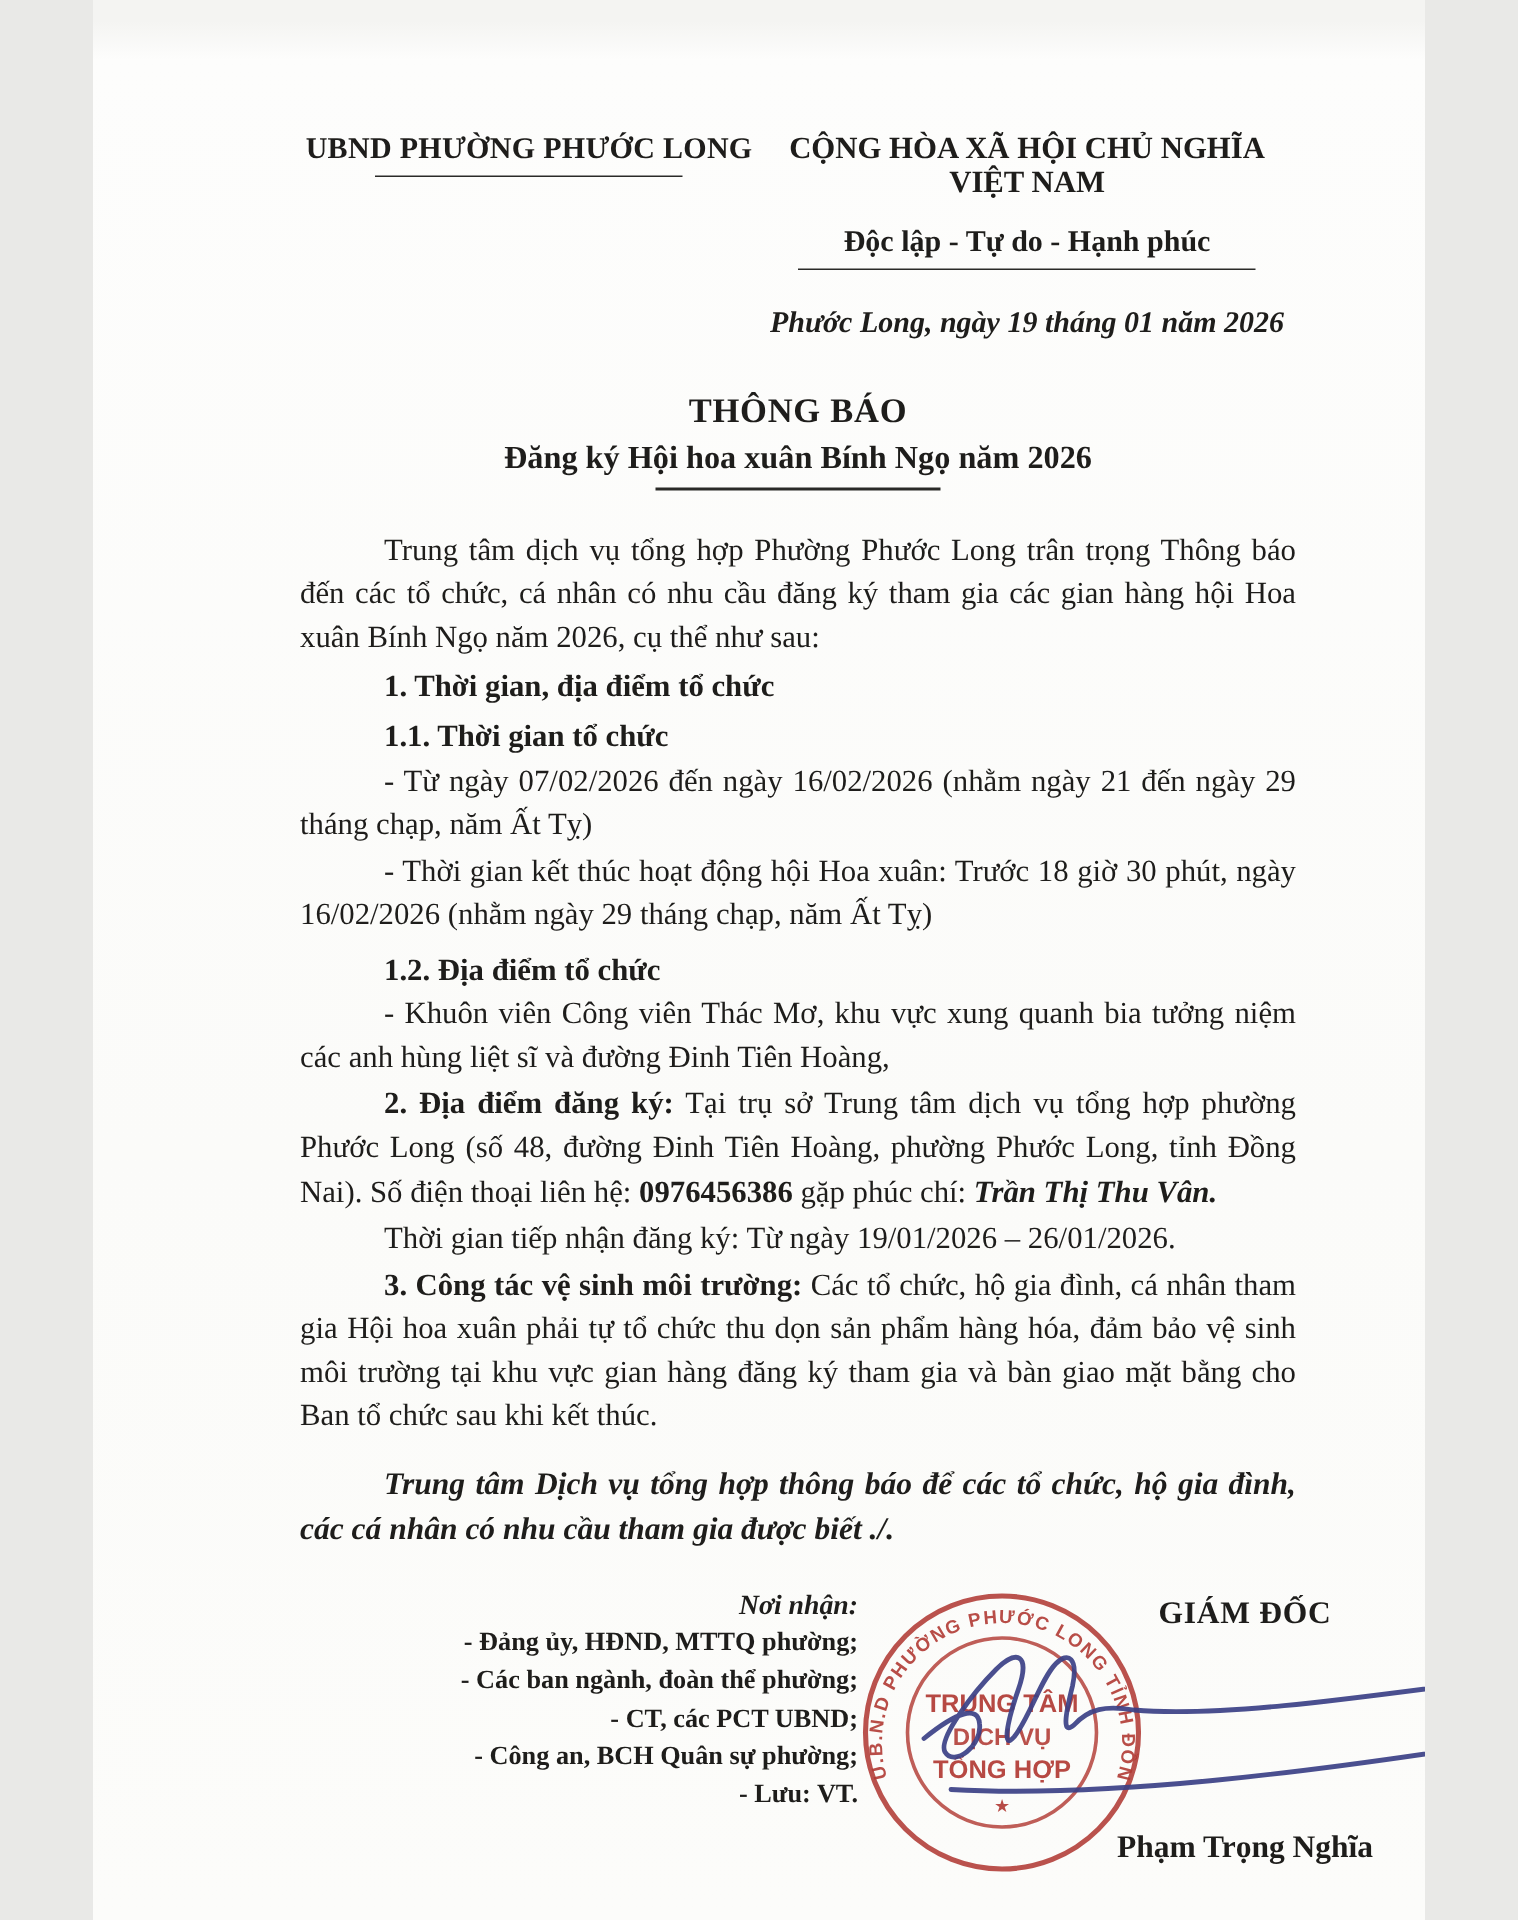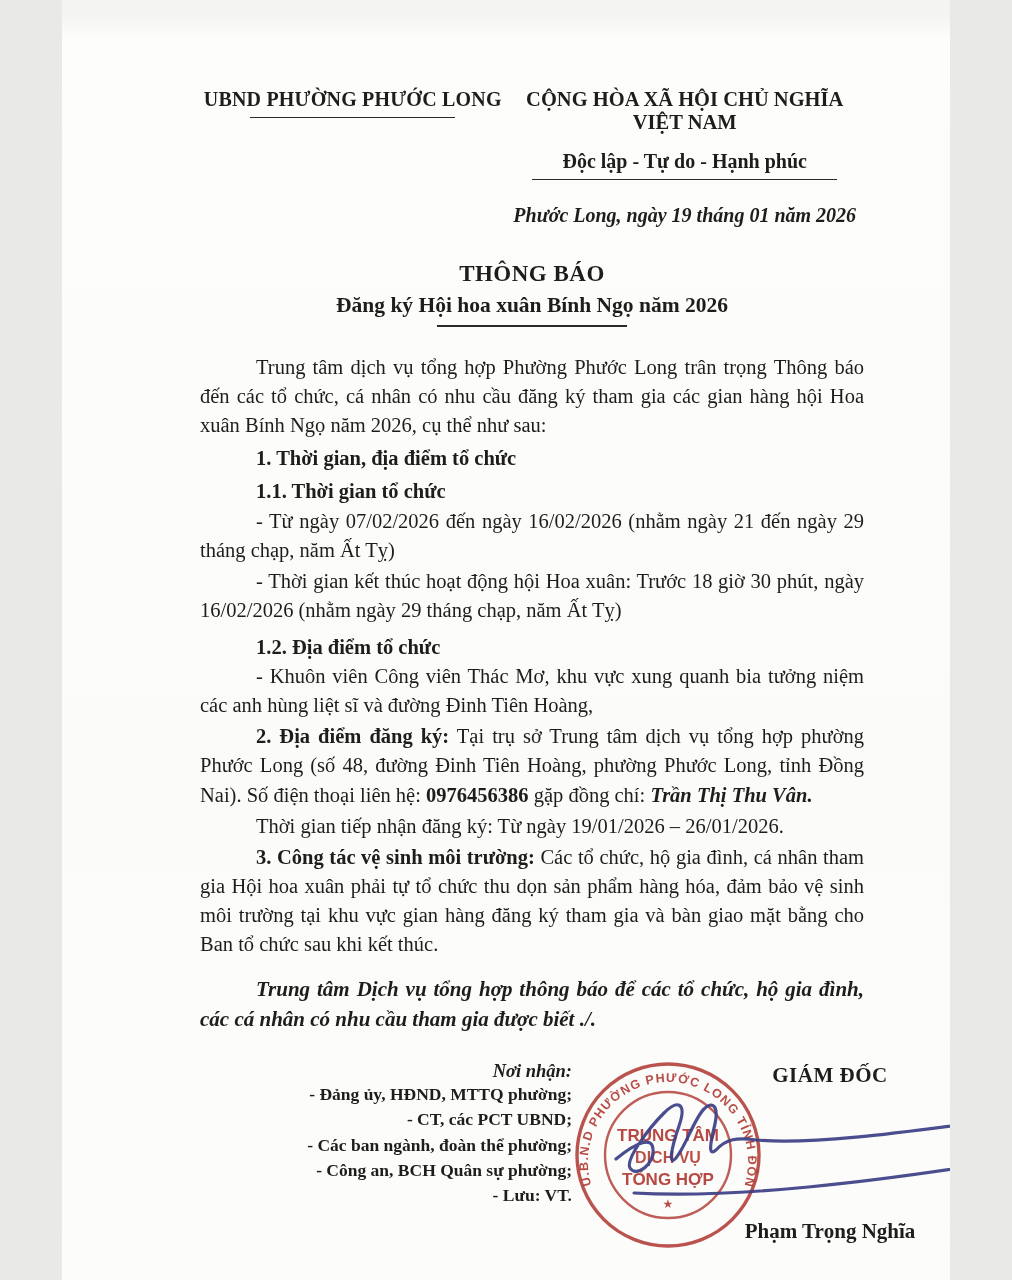--- a/index.html
+++ b/index.html
@@ -87,35 +87,35 @@
       <p class="para">Trung tâm dịch vụ tổng hợp Phường Phước Long trân trọng Thông báo đến các tổ chức, cá nhân có nhu cầu đăng ký tham gia các gian hàng hội Hoa xuân Bính Ngọ năm 2026, cụ thể như sau:</p>
 
       <p class="heading">1. Thời gian, địa điểm tổ chức</p>
       <p class="heading">1.1. Thời gian tổ chức</p>
       <p class="para">- Từ ngày 07/02/2026 đến ngày 16/02/2026 (nhằm ngày 21 đến ngày 29 tháng chạp, năm Ất Tỵ)</p>
       <p class="para mt">- Thời gian kết thúc hoạt động hội Hoa xuân: Trước 18 giờ 30 phút, ngày 16/02/2026 (nhằm ngày 29 tháng chạp, năm Ất Tỵ)</p>
 
       <p class="heading mt">1.2. Địa điểm tổ chức</p>
       <p class="para">- Khuôn viên Công viên Thác Mơ, khu vực xung quanh bia tưởng niệm các anh hùng liệt sĩ và đường Đinh Tiên Hoàng,</p>
 
-      <p class="para mt"><span class="bold">2. Địa điểm đăng ký:</span><span> Tại trụ sở Trung tâm dịch vụ tổng hợp phường Phước Long (số 48, đường Đinh Tiên Hoàng, phường Phước Long, tỉnh Đồng Nai). Số điện thoại liên hệ: </span><span class="bold">0976456386</span><span> gặp đồng chí: </span><span class="bolditalic">Trần Thị Thu Vân.</span></p>
+      <p class="para mt"><span class="bold">2. Địa điểm đăng ký:</span><span> Tại trụ sở Trung tâm dịch vụ tổng hợp phường Phước Long (số 48, đường Đinh Tiên Hoàng, phường Phước Long, tỉnh Đồng Nai). Số điện thoại liên hệ: </span><span class="bold">0976456386</span><span> gặp phúc chí: </span><span class="bolditalic">Trần Thị Thu Vân.</span></p>
 
       <p class="para">Thời gian tiếp nhận đăng ký: Từ ngày 19/01/2026 – 26/01/2026.</p>
 
       <p class="para mt"><span class="bold">3. Công tác vệ sinh môi trường:</span><span> Các tổ chức, hộ gia đình, cá nhân tham gia Hội hoa xuân phải tự tổ chức thu dọn sản phẩm hàng hóa, đảm bảo vệ sinh môi trường tại khu vực gian hàng đăng ký tham gia và bàn giao mặt bằng cho Ban tổ chức sau khi kết thúc.</span></p>
 
       <p class="closing">Trung tâm Dịch vụ tổng hợp thông báo để các tổ chức, hộ gia đình, các cá nhân có nhu cầu tham gia được biết ./.</p>
     </div>
 
     <div class="footer">
       <div class="recipients">
         <div class="recipients-heading">Nơi nhận:</div>
         <div class="recipient-item">- Đảng ủy, HĐND, MTTQ phường;</div>
+        <div class="recipient-item">- Các ban ngành, đoàn thể phường;</div>
         <div class="recipient-item">- CT, các PCT UBND;</div>
-        <div class="recipient-item">- Các ban ngành, đoàn thể phường;</div>
         <div class="recipient-item">- Công an, BCH Quân sự phường;</div>
         <div class="recipient-item">- Lưu: VT.</div>
       </div>
 
       <div class="sign-zone">
         <div class="signer-title">GIÁM ĐỐC</div>
 
         <svg class="stamp" viewBox="0 0 200 200">
           <defs>
             <path id="ringArc" d="M 24,132 A 80,80 0 1 1 176,132" fill="none"></path>

